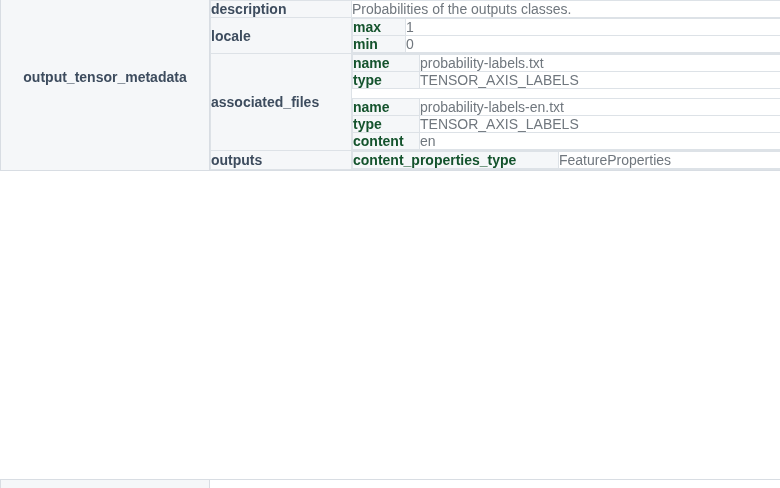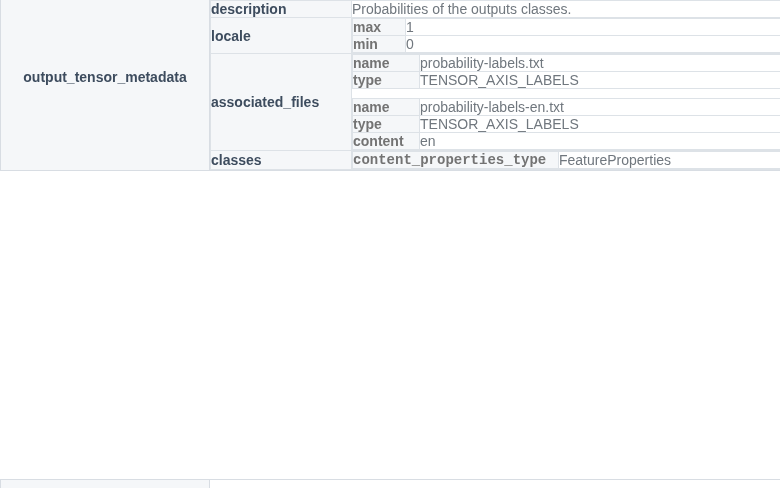--- a/index.html
+++ b/index.html
@@ -99,35 +99,35 @@
   }
   .lvl2 + .lvl2 { margin-top: 9px; }
   .lvl2 > tbody > tr > td {
     border: 1px solid #dde2e7;
     padding: 0;
     vertical-align: middle;
   }
   td.lvl2-key {
     background: #f5f7f9;
     font-weight: bold;
-    color: #737373;
+    color: #14532d;
     padding: 10px 0 10px 14px;
     white-space: nowrap;
   }
   td.lvl2-val {
     background: #ffffff;
     color: #70777e;
     padding: 10px 0 10px 11px;
     white-space: nowrap;
   }
 
   
   .lvl2.w-stats  td.lvl2-key { width: 52px; }
   .lvl2.w-files  td.lvl2-key { width: 66px; }
-  .lvl2.w-content td.lvl2-key { width: 205px; font-family: Liberation Mono, monospace; }
+  .lvl2.w-content td.lvl2-key { width: 205px; }
 
   
   .next-row {
     position: absolute;
     left: 0;
     top: 479px;
     width: 920px;
     height: 30px;
     border-top: 1px solid #d8dde3;
     border-left: 1px solid #d8dde3;
@@ -219,21 +219,21 @@
                         <td class="lvl2-key">content</td>
                         <td class="lvl2-val">en</td>
                       </tr>
                     </tbody>
                   </table>
 
                 </td>
               </tr>
 
               <tr>
-                <td class="lvl1-key">classes</td>
+                <td class="lvl1-key">outputs</td>
                 <td class="lvl1-val-nested">
 
                   <table class="lvl2 w-content">
                     <tbody>
                       <tr>
                         <td class="lvl2-key">content_properties_type</td>
                         <td class="lvl2-val">FeatureProperties</td>
                       </tr>
                     </tbody>
                   </table>

